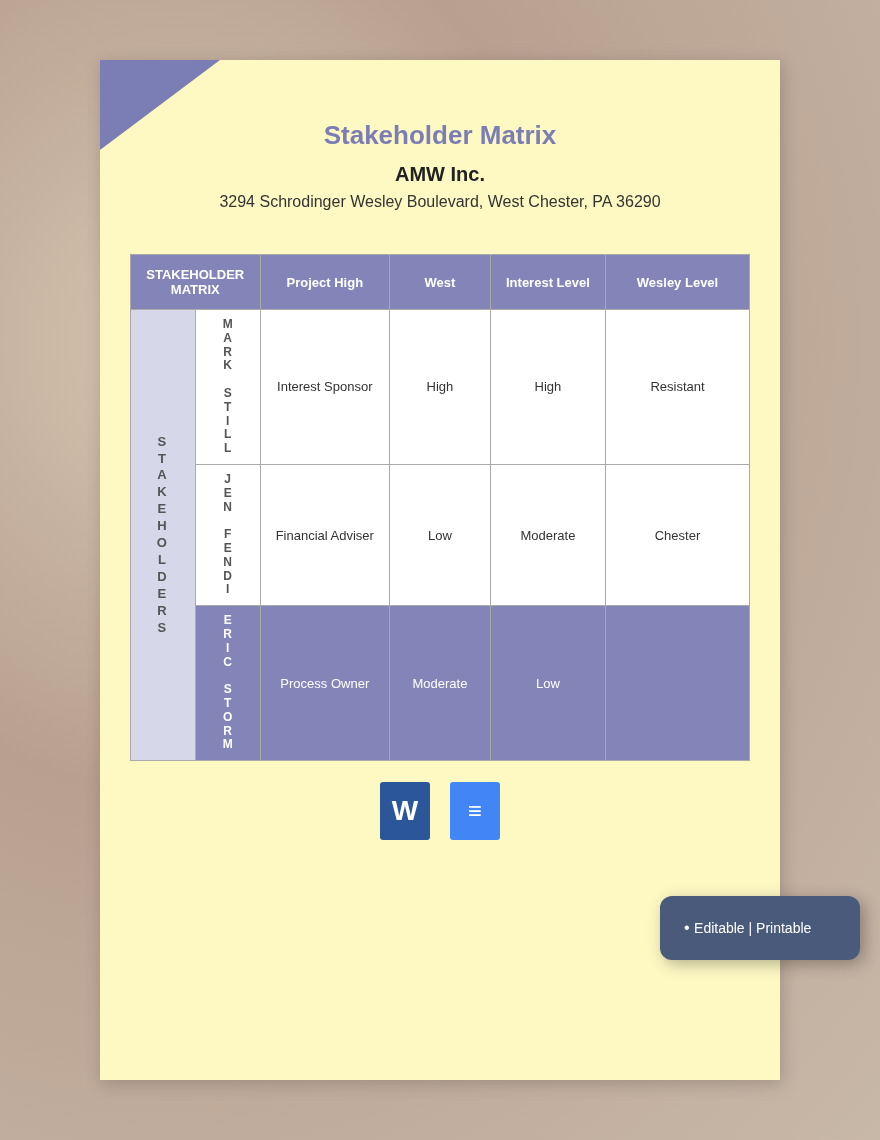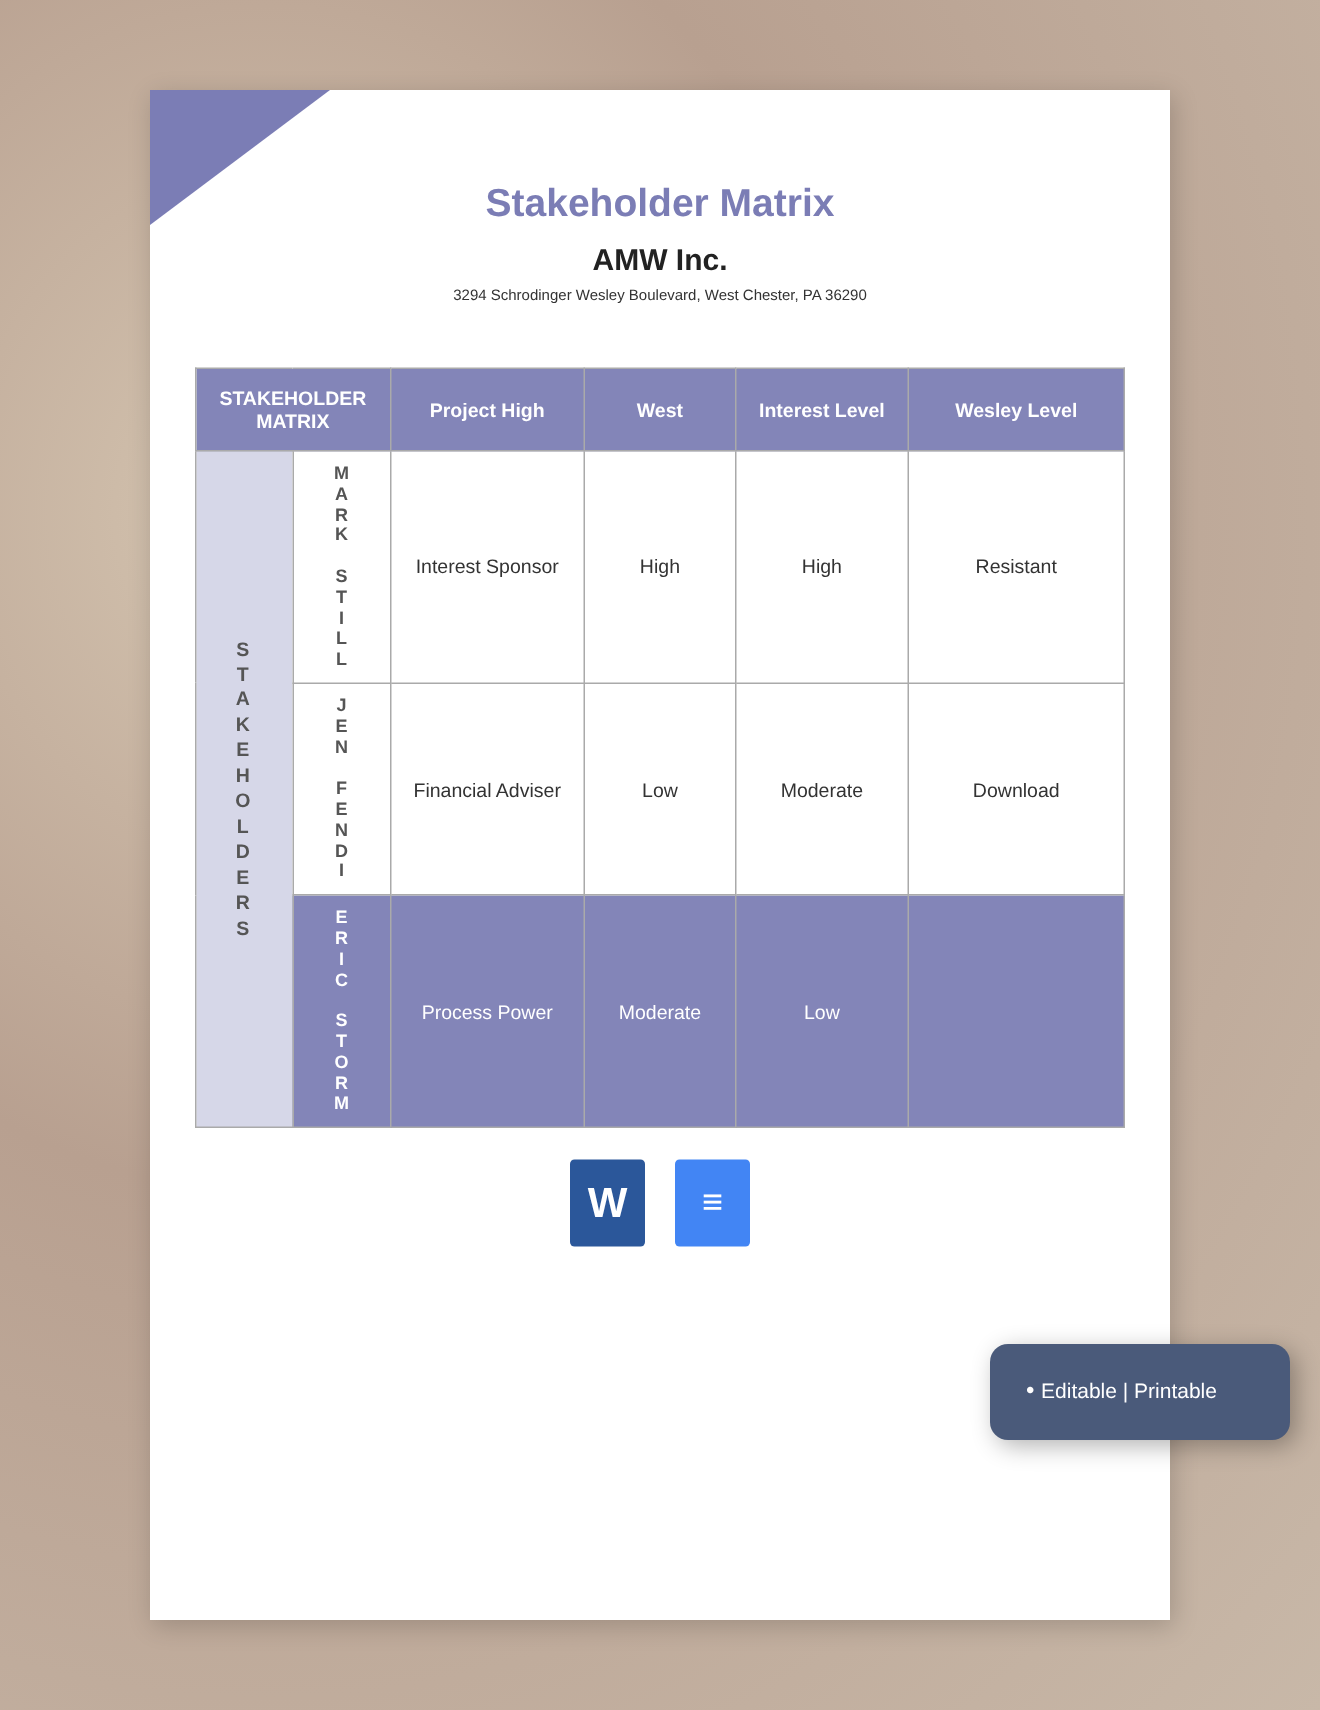--- a/index.html
+++ b/index.html
@@ -12,21 +12,21 @@
       display: flex;
       align-items: center;
       justify-content: center;
       font-family: Arial, sans-serif;
       position: relative;
     }
 
     .page-wrapper {
       width: 680px;
       min-height: 1020px;
-      background: #ffffff;
+      background: #fef9c3;
       position: relative;
       box-shadow: 2px 4px 16px rgba(0,0,0,0.18);
       padding: 0 0 40px 0;
     }
 
     
     .corner-triangle {
       position: absolute;
       top: 0;
       left: 0;
@@ -58,21 +58,21 @@
     }
 
     .company-name {
       font-size: 20px;
       font-weight: bold;
       color: #222;
       margin-bottom: 4px;
     }
 
     .company-address, .company-contact {
-      font-size: 10px;
+      font-size: 16px;
       color: #333;
       line-height: 1.5;
     }
 
     
     .table-container {
       margin: 20px 30px 20px 30px;
     }
 
     .matrix-table {
@@ -323,39 +323,39 @@
               <span>F</span>
               <span>E</span>
               <span>N</span>
               <span>D</span>
               <span>I</span>
             </div>
           </td>
           <td>Financial Adviser</td>
           <td>Low</td>
           <td>Moderate</td>
-          <td>Download</td>
+          <td>Chester</td>
         </tr>
 
         <tr class="data-row-shaded">
           <td style="background-color:#8385b8;">
             <div class="stacked-letters-white">
               <span>E</span>
               <span>R</span>
               <span>I</span>
               <span>C</span>
               <span>&nbsp;</span>
               <span>S</span>
               <span>T</span>
               <span>O</span>
               <span>R</span>
               <span>M</span>
             </div>
           </td>
-          <td>Process Power</td>
+          <td>Process Owner</td>
           <td>Moderate</td>
           <td>Low</td>
           <td></td>
         </tr>
       </tbody>
     </table>
   </div>
 
   <div class="popup-overlay">
     <ul>

